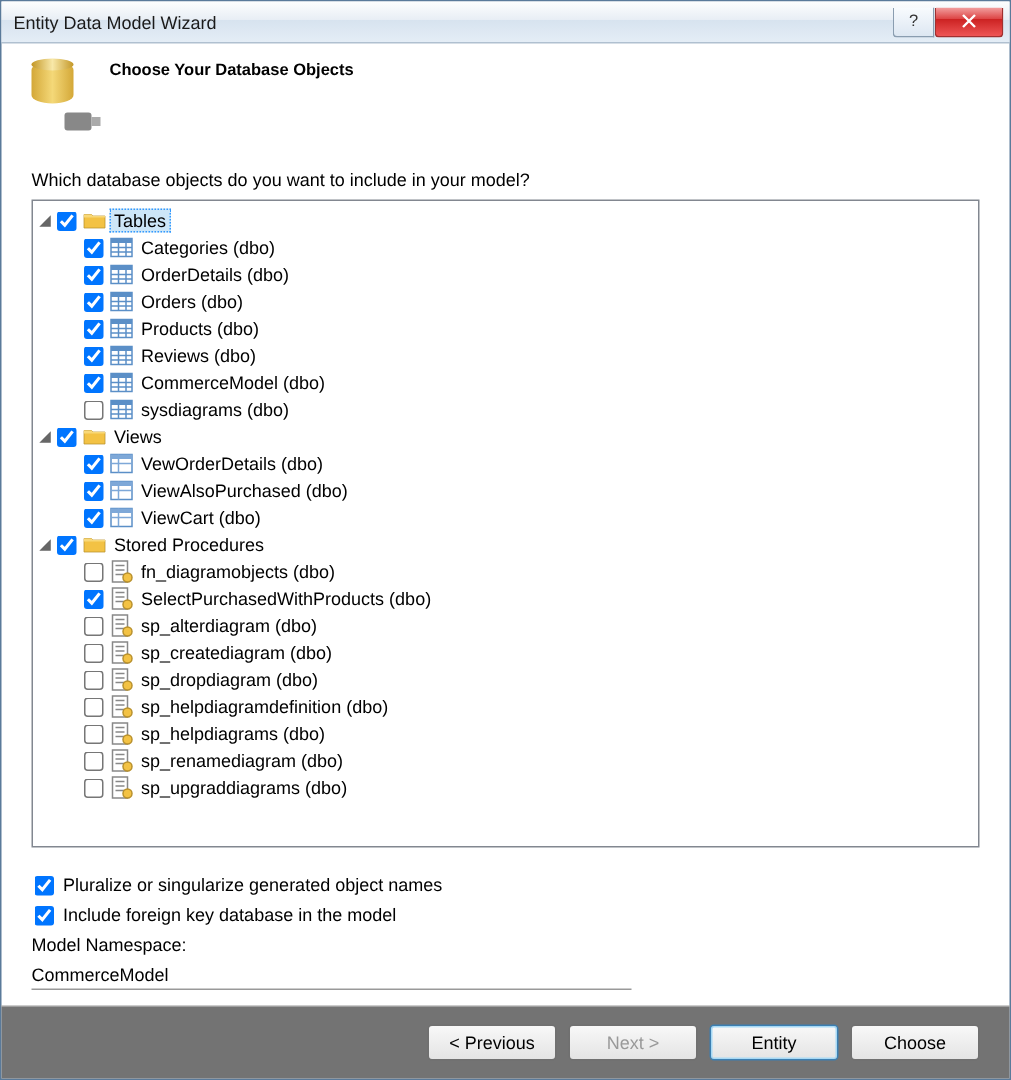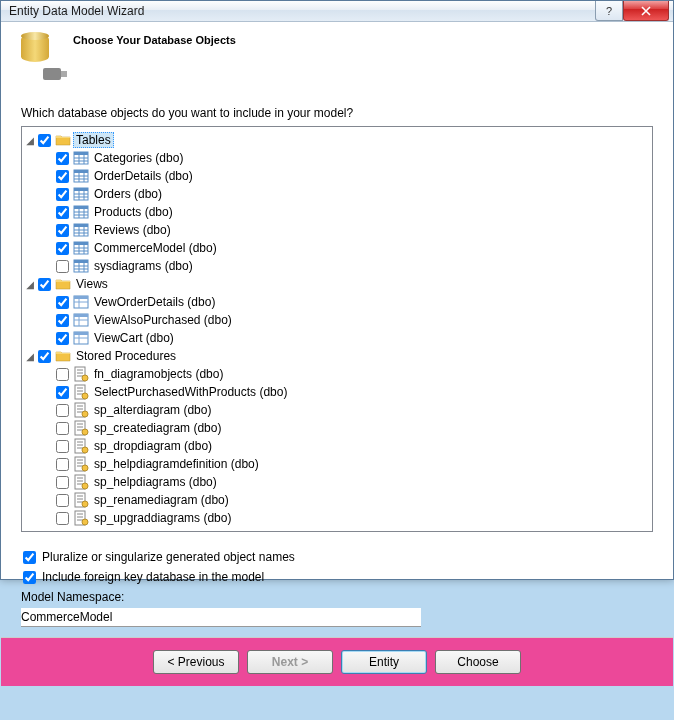--- a/index.html
+++ b/index.html
@@ -1,17 +1,17 @@
 <!DOCTYPE html>
 <html><head>
 <meta charset="utf-8">
 <style>
 * { box-sizing: border-box; margin: 0; padding: 0; }
 body { font-family: "Segoe UI", Tahoma, sans-serif; font-size: 12px; background: #b8d8f0; width: 674px; height: 720px; overflow: hidden; }
-.dialog { width: 674px; height: 580px; background: #fff; border: 1px solid #5a7a9a; box-shadow: 0 0 8px rgba(0,0,0,0.3); display: flex; flex-direction: column; }
+.dialog { width: 674px; height: 720px; background: #fff; border: 1px solid #5a7a9a; box-shadow: 0 0 8px rgba(0,0,0,0.3); display: flex; flex-direction: column; }
 .titlebar { height: 28px; background: linear-gradient(#fdfefe, #e8eef5 45%, #d7e3ef 46%, #e4edf6); border-bottom: 1px solid #b0c0d0; display: flex; align-items: center; padding: 0 0 0 8px; }
 .titlebar-text { flex: 1; color: #1a1a1a; font-size: 12px; }
 .titlebar-btns { display: flex; height: 20px; }
 .tbtn { width: 28px; height: 20px; border: 1px solid #8a9db0; border-top: none; background: linear-gradient(#f8fbfe,#dde7f2); display: flex; align-items: center; justify-content: center; font-size: 11px; color: #333; }
 .tbtn.close { width: 46px; background: linear-gradient(#f2a0a0,#d44 40%,#c22 41%,#e55); color: #fff; border-color: #a03030; margin-right: 4px; border-radius: 0 0 3px 3px; }
 .tbtn.help { border-radius: 0 0 0 3px; }
 .content { flex: 1; padding: 12px 20px 10px 20px; display: flex; flex-direction: column; }
 .header-row { display: flex; align-items: flex-start; margin-bottom: 24px; }
 .db-icon { width: 36px; height: 48px; margin-right: 16px; position: relative; }
 .cyl { width: 28px; height: 28px; background: linear-gradient(90deg,#d4a838,#f4d878,#d4a838); border-radius: 50%/20%; position: absolute; top: 0; left: 0; }
@@ -28,23 +28,23 @@
 .chk { width: 13px; height: 13px; margin: 0 2px; }
 .ticon { width: 16px; height: 16px; margin: 0 2px; display: inline-flex; align-items: center; justify-content: center; }
 .lbl { padding: 1px 3px; }
 .lbl.sel { background: #cde6f7; border: 1px dotted #3399ff; padding: 0 2px; }
 .children { padding-left: 18px; }
 .opts { margin-top: 18px; }
 .opt-row { display: flex; align-items: center; margin-bottom: 6px; }
 .opt-row input { margin-right: 6px; }
 .ns-label { margin-top: 6px; margin-bottom: 4px; }
 .ns-input { width: 400px; border: none; border-bottom: 1px solid #999; padding: 2px 0; font-family: inherit; font-size: 12px; outline: none; }
-.footer { border-top: 1px solid #ccc; padding: 12px 20px; display: flex; justify-content: center; gap: 8px; background: #ec4899; }
+.footer { border-top: 1px solid #ccc; padding: 12px 20px; display: flex; justify-content: flex-end; gap: 8px; background: #737373; }
 .btn { min-width: 86px; height: 24px; border: 1px solid #707070; background: linear-gradient(#f8f8f8,#e4e4e4); font-family: inherit; font-size: 12px; border-radius: 3px; cursor: pointer; }
-.btn:disabled { color: #999; cursor: default; font-weight: bold; }
+.btn:disabled { color: #999; cursor: default; }
 .btn.default { border: 1px solid #3c7fb1; box-shadow: inset 0 0 0 1px #a7d9f5; }
 </style>
 </head>
 <body>
 
 <div class="dialog">
   <div class="titlebar">
     <span class="titlebar-text">Entity Data Model Wizard</span>
     <div class="titlebar-btns">
       <div class="tbtn help">?</div>

